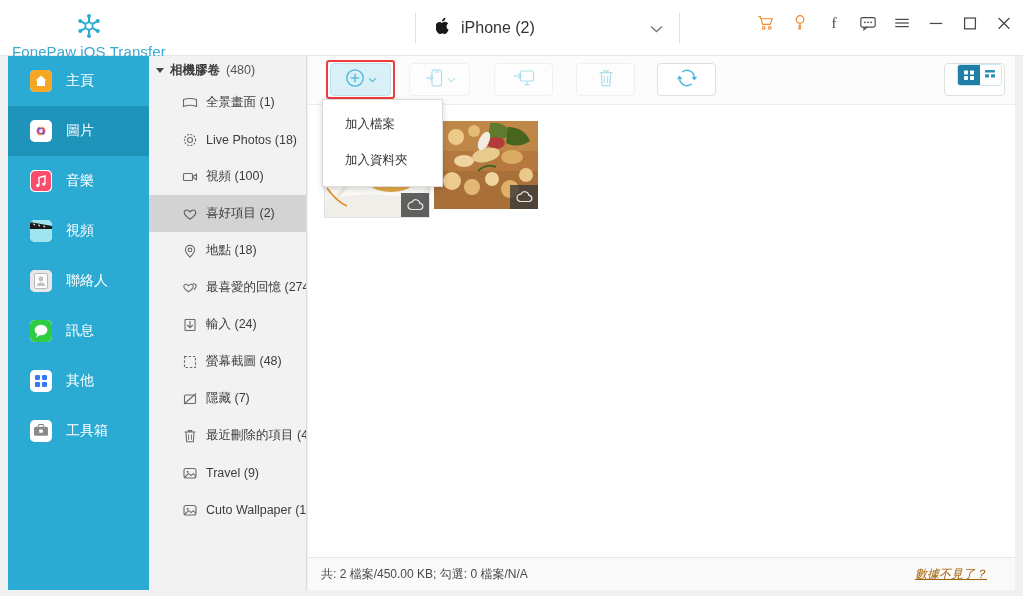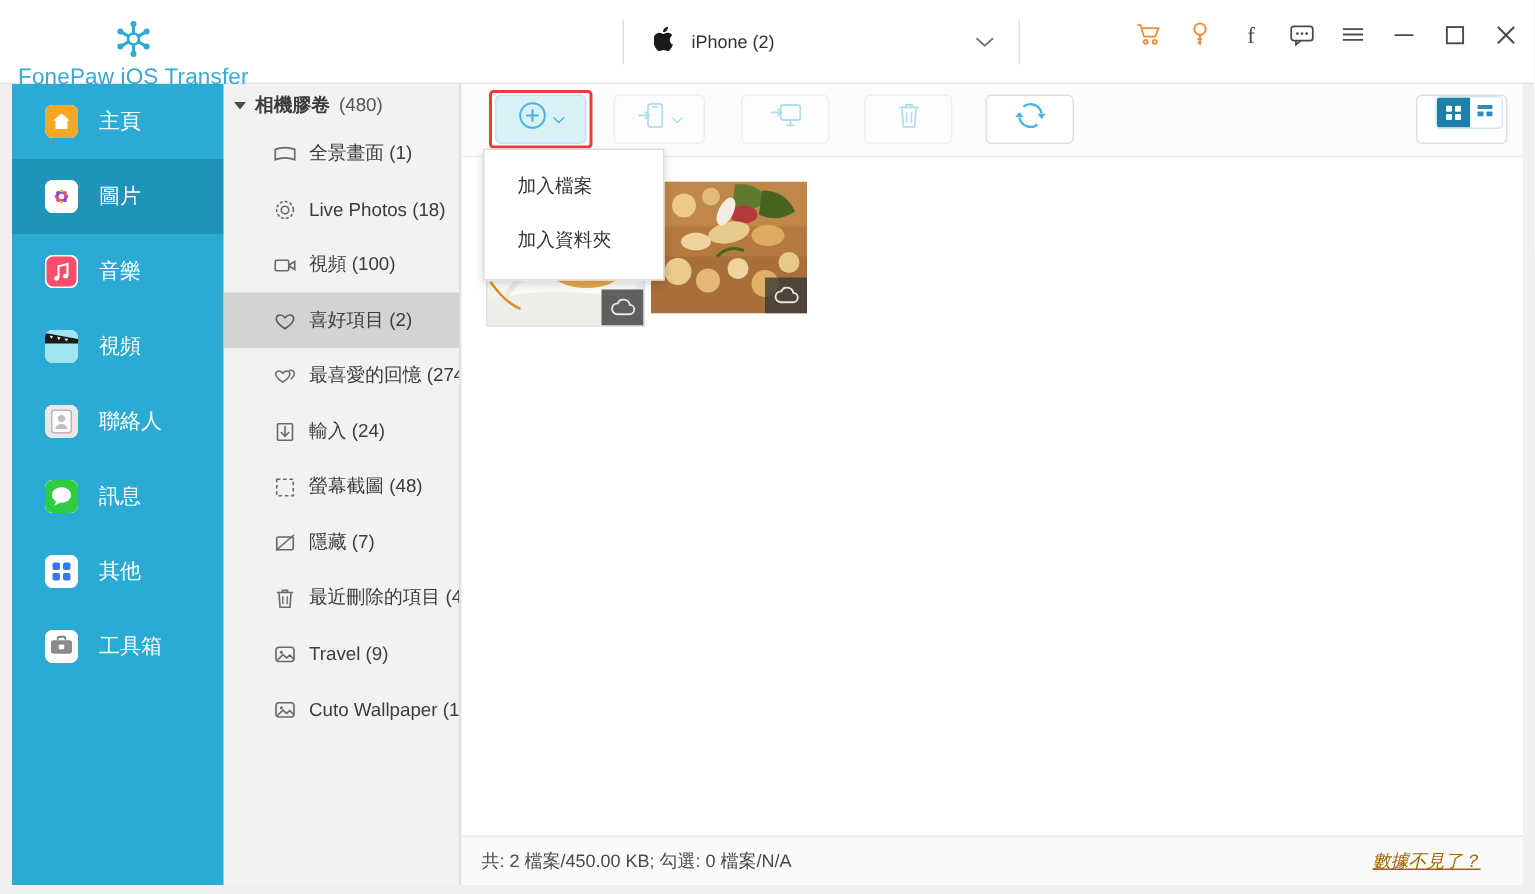--- a/index.html
+++ b/index.html
@@ -33,21 +33,21 @@
 
   .device-sel {
     position: absolute; left: 415px; top: 13px;
     width: 265px; height: 30px;
     display: flex; align-items: center;
     border-left: 1px solid #e0e0e0;
     border-right: 1px solid #e0e0e0;
     padding: 0 10px;
   }
   .apple-logo { width: 15px; height: 18px; margin-left: 10px; }
-  .device-name { font-size: 12px; color: #333; margin-left: 10px; }
+  .device-name { font-size: 16px; color: #333; margin-left: 10px; }
   .device-caret { margin-left: auto; margin-right: 6px; }
 
   .win-icons {
     position: absolute; right: 10px; top: 14px;
     display: flex; align-items: center; gap: 16px;
   }
   .win-ic { width: 18px; height: 18px; display:block; cursor: default; }
 
   
   .sidebar {
@@ -460,20 +460,29 @@
 
     <div class="tree-item sel">
       <span>
         <svg width="16" height="16" viewBox="0 0 16 16">
             <path d="M8 13.2 C3 9.8 1.6 7.6 2.3 5.6 3 3.7 5.8 3.2 8 5.8 10.2 3.2 13 3.7 13.7 5.6 14.4 7.6 13 9.8 8 13.2z" fill="none" stroke="#5a5a5a" stroke-width="1.1"></path>
           </svg>
       </span>
       <span class="tree-label">喜好項目 (2)</span>
     </div>
 
+    <div class="tree-item">
+      <span>
+        <svg width="16" height="16" viewBox="0 0 16 16">
+            <path d="M8 14.2 C5 11 3.4 9 3.4 6.9 3.4 4.4 5.4 2.4 8 2.4 s4.6 2 4.6 4.5 C12.6 9 11 11 8 14.2z" fill="none" stroke="#6a6a6a" stroke-width="1.1"></path>
+          <circle cx="8" cy="6.9" r="1.8" fill="none" stroke="#6a6a6a" stroke-width="1.1"></circle>
+          </svg>
+      </span>
+      <span class="tree-label">地點 (18)</span>
+    </div>
 
     <div class="tree-item">
       <span>
         <svg width="16" height="16" viewBox="0 0 16 16">
           <path d="M6.5 11.8 C2.4 9 1.3 7.3 1.9 5.6 2.5 4.1 4.7 3.7 6.5 5.8 8.3 3.7 10.5 4.1 11.1 5.6 11.7 7.3 10.6 9 6.5 11.8z" fill="none" stroke="#6a6a6a" stroke-width="1.05"></path>
           <path d="M10.6 4.3 C11.9 3.4 13.6 3.9 14.1 5.3 14.6 6.7 13.9 8 11.8 9.8" fill="none" stroke="#6a6a6a" stroke-width="1.05"></path>
           </svg>
       </span>
       <span class="tree-label">最喜愛的回憶 (274)</span>
     </div>

